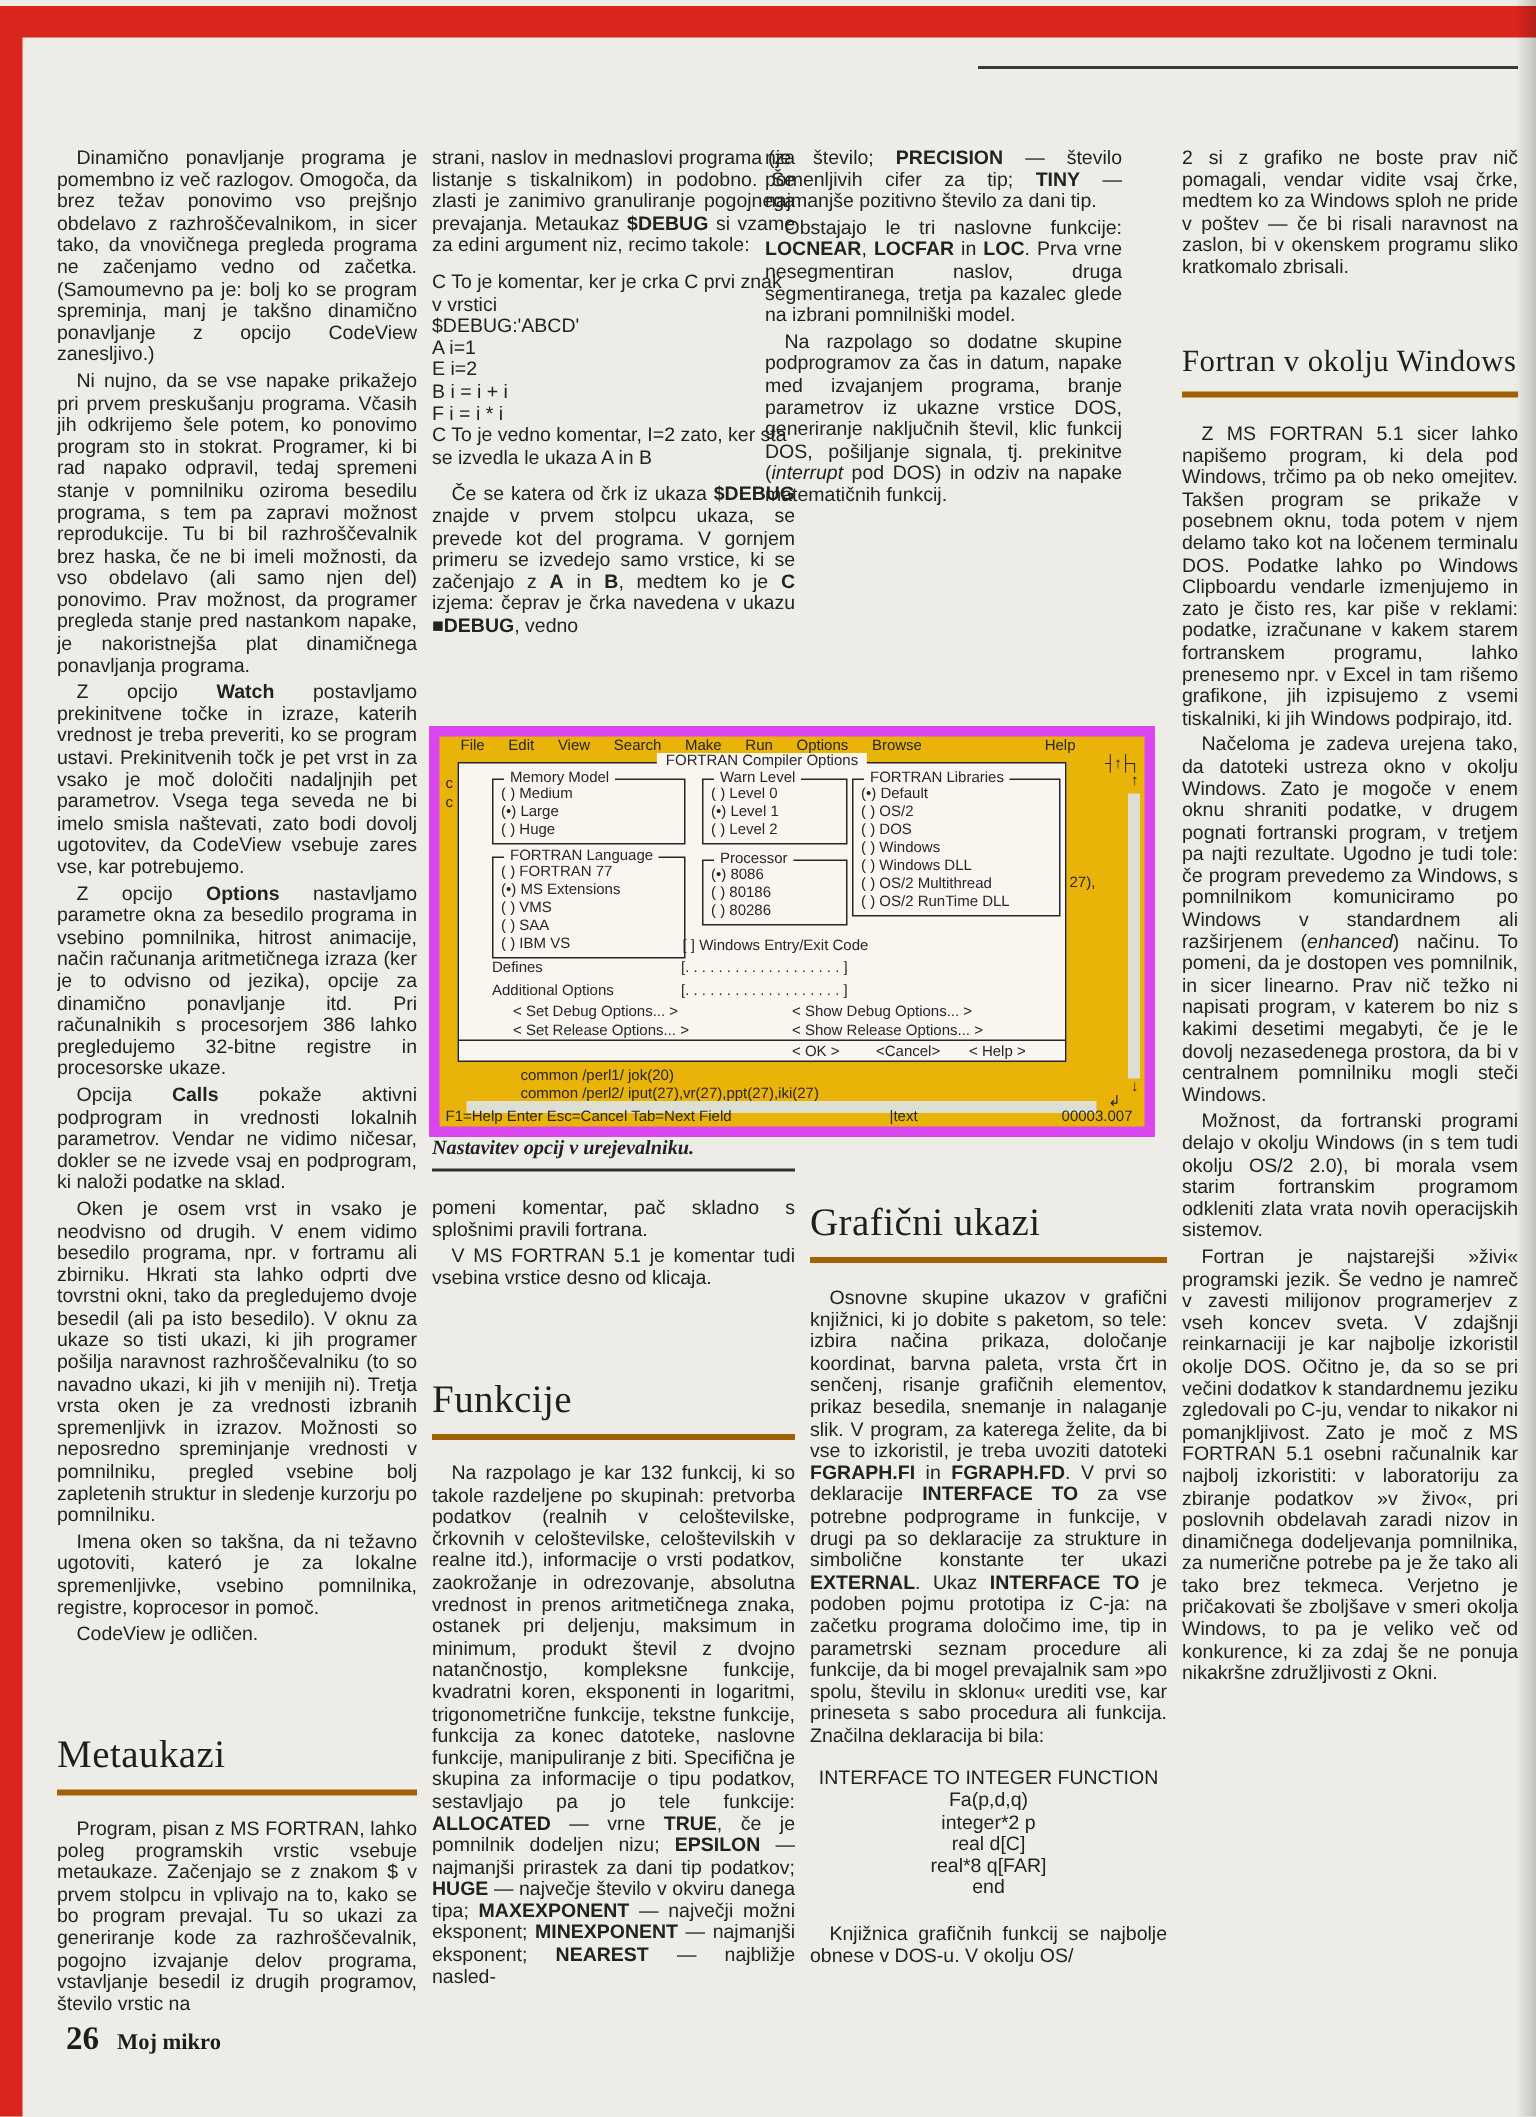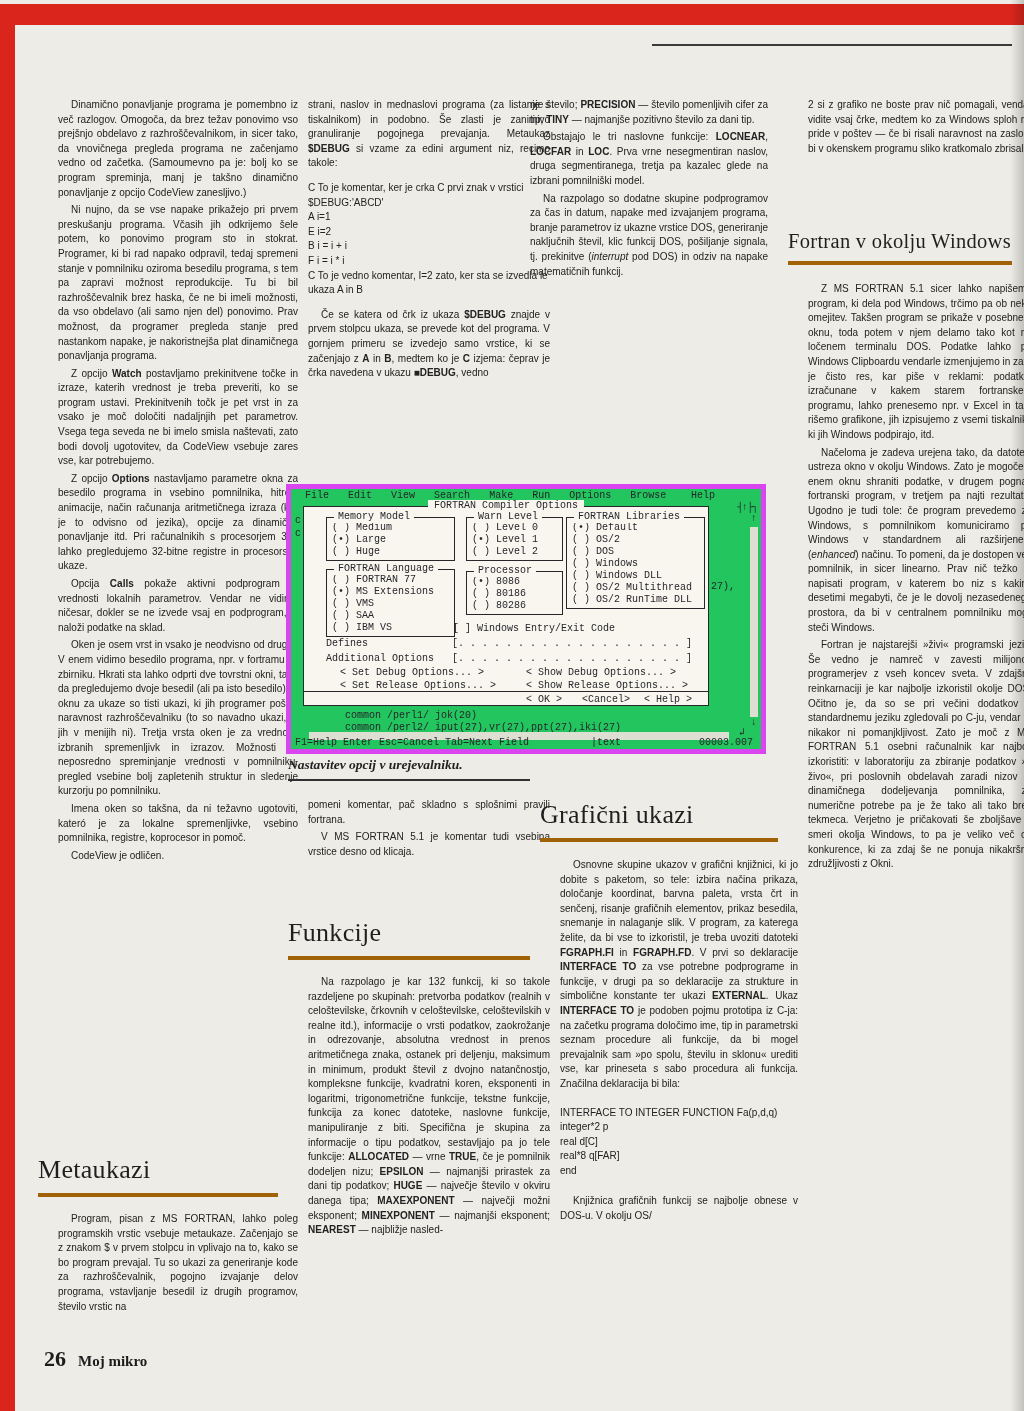--- a/index.html
+++ b/index.html
@@ -11,42 +11,42 @@
   }
   
   .edge-shadow{position:absolute;top:0;right:0;width:14px;height:100%;
     background:linear-gradient(to right, rgba(0,0,0,0), rgba(0,0,0,0.18));pointer-events:none;}
   .topline{position:absolute;left:652px;top:44px;width:360px;height:2px;background:#3a3a3a;}
   
   .band-top{position:absolute;left:10px;top:4px;right:0;height:21px;background:#da251d;}
   .band-left{position:absolute;left:0;top:4px;width:15px;bottom:0;background:#da251d;}
 
   
-  .col{position:absolute;text-align:justify;font-size:10px;line-height:14.6px;overflow:hidden;margin-left:20px;}
+  .col{position:absolute;text-align:justify;font-size:13px;line-height:14.6px;overflow:hidden;}
   .para{margin:0 0 3px 0;text-indent:13px;}
   .para.noindent{text-indent:0;}
   .codeblock{margin:10px 0 10px 0;white-space:pre-line;text-align:left;text-indent:0;}
   b{font-weight:bold;}
 
   .heading{position:absolute;font-family:"Liberation Serif","DejaVu Serif",serif;
     font-size:26px;color:#1f1f1f;border-bottom:4px solid #a16207;padding-bottom:8px;letter-spacing:0.3px;}
   .heading.small{font-size:20.5px;}
 
   .caption{position:absolute;font-family:"Liberation Serif","DejaVu Serif",serif;
     font-style:italic;font-weight:bold;font-size:13.5px;border-bottom:2px solid #303030;padding-bottom:6px;}
 
   .footer{position:absolute;left:44px;top:1346px;font-family:"Liberation Serif","DejaVu Serif",serif;
     font-weight:bold;color:#1d1d1d;}
   .footer .pnum{font-size:22px;}
   .footer .mag{font-size:15px;margin-left:12px;}
 
   
   .dos{position:absolute;left:286px;top:484px;width:470px;height:260px;
-    background:#22c55e;border:5px solid #d946ef;
-    font-family:Liberation Mono, monospace;font-size:10px;line-height:12px;color:#26262b;}
+    background:#eab308;border:7px solid #d946ef;
+    font-family:Liberation Sans, sans-serif;font-size:10px;line-height:12px;color:#26262b;}
   .dos .menubar{position:absolute;left:0;top:1px;right:0;height:14px;white-space:nowrap;padding-left:14px;}
   .dos .menubar .mi{display:inline-block;margin-right:13px;}
   .dos .menu-help{position:absolute;right:46px;top:1px;}
   .dos .winglyphs{position:absolute;right:4px;top:13px;letter-spacing:-1px;}
   .dos .frag{position:absolute;white-space:nowrap;}
   .scroll-v{position:absolute;right:3px;top:38px;width:8px;height:190px;background:#dcdfd2;}
   .scroll-h{position:absolute;left:18px;top:243px;width:420px;height:8px;background:#dcdfd2;}
   .arr{position:absolute;font-size:10px;}
   .statusbar{position:absolute;left:0;top:248px;right:0;height:12px;white-space:nowrap;}
   .statusbar .s-left{position:absolute;left:4px;}
@@ -206,33 +206,34 @@
 </div>
 
 <div class="col" style="left:510px;top:98px;width:238px;height:382px;">
   <p class="para noindent">nje število; <b>PRECISION</b> — število pomenljivih cifer za tip; <b>TINY</b> — najmanjše pozitivno število za dani tip.</p>
   <p class="para">Obstajajo le tri naslovne funkcije: <b>LOCNEAR</b>, <b>LOCFAR</b> in <b>LOC</b>. Prva vrne nesegmentiran naslov, druga segmentiranega, tretja pa kazalec glede na izbrani pomnilniški model.</p>
   <p class="para">Na razpolago so dodatne skupine podprogramov za čas in datum, napake med izvajanjem programa, branje parametrov iz ukazne vrstice DOS, generiranje naključnih števil, klic funkcij DOS, pošiljanje signala, tj. prekinitve (<i>interrupt</i> pod DOS) in odziv na napake matematičnih funkcij.</p>
 </div>
 <div class="heading" style="left:540px;top:800px;width:238px;">Grafični ukazi</div>
 <div class="col" style="left:540px;top:858px;width:238px;height:486px;">
   <p class="para">Osnovne skupine ukazov v grafični knjižnici, ki jo dobite s paketom, so tele: izbira načina prikaza, določanje koordinat, barvna paleta, vrsta črt in senčenj, risanje grafičnih elementov, prikaz besedila, snemanje in nalaganje slik. V program, za katerega želite, da bi vse to izkoristil, je treba uvoziti datoteki <b>FGRAPH.FI</b> in <b>FGRAPH.FD</b>. V prvi so deklaracije <b>INTERFACE TO</b> za vse potrebne podprograme in funkcije, v drugi pa so deklaracije za strukture in simbolične konstante ter ukazi <b>EXTERNAL</b>. Ukaz <b>INTERFACE TO</b> je podoben pojmu prototipa iz C-ja: na začetku programa določimo ime, tip in parametrski seznam procedure ali funkcije, da bi mogel prevajalnik sam »po spolu, številu in sklonu« urediti vse, kar prineseta s sabo procedura ali funkcija. Značilna deklaracija bi bila:</p>
-  <div class="codeblock" style="margin:14px 0;">INTERFACE TO INTEGER FUNCTION Fa(p,d,q)
+  <div class="codeblock" style="margin:14px 0;text-align:center;">INTERFACE TO INTEGER FUNCTION Fa(p,d,q)
 integer*2 p
 real d[C]
 real*8 q[FAR]
 end</div>
   <p class="para" style="margin-top:16px;">Knjižnica grafičnih funkcij se najbolje obnese v DOS-u. V okolju OS/</p>
 </div>
 
 <div class="col" style="left:788px;top:98px;width:224px;height:126px;">
   <p class="para noindent">2 si z grafiko ne boste prav nič pomagali, vendar vidite vsaj črke, medtem ko za Windows sploh ne pride v poštev — če bi risali naravnost na zaslon, bi v okenskem programu sliko kratkomalo zbrisali.</p>
 </div>
 <div class="heading small" style="left:788px;top:230px;width:224px;">Fortran v okolju Windows</div>
 <div class="col" style="left:788px;top:282px;width:224px;height:1050px;">
   <p class="para">Z MS FORTRAN 5.1 sicer lahko napišemo program, ki dela pod Windows, trčimo pa ob neko omejitev. Takšen program se prikaže v posebnem oknu, toda potem v njem delamo tako kot na ločenem terminalu DOS. Podatke lahko po Windows Clipboardu vendarle izmenjujemo in zato je čisto res, kar piše v reklami: podatke, izračunane v kakem starem fortranskem programu, lahko prenesemo npr. v Excel in tam rišemo grafikone, jih izpisujemo z vsemi tiskalniki, ki jih Windows podpirajo, itd.</p>
   <p class="para">Načeloma je zadeva urejena tako, da datoteki ustreza okno v okolju Windows. Zato je mogoče v enem oknu shraniti podatke, v drugem pognati fortranski program, v tretjem pa najti rezultate. Ugodno je tudi tole: če program prevedemo za Windows, s pomnilnikom komuniciramo po Windows v standardnem ali razširjenem (<i>enhanced</i>) načinu. To pomeni, da je dostopen ves pomnilnik, in sicer linearno. Prav nič težko ni napisati program, v katerem bo niz s kakimi desetimi megabyti, če je le dovolj nezasedenega prostora, da bi v centralnem pomnilniku mogli steči Windows.</p>
+  <p class="para">Možnost, da fortranski programi delajo v okolju Windows (in s tem tudi okolju OS/2 2.0), bi morala vsem starim fortranskim programom odkleniti zlata vrata novih operacijskih sistemov.</p>
   <p class="para">Fortran je najstarejši »živi« programski jezik. Še vedno je namreč v zavesti milijonov programerjev z vseh koncev sveta. V zdajšnji reinkarnaciji je kar najbolje izkoristil okolje DOS. Očitno je, da so se pri večini dodatkov k standardnemu jeziku zgledovali po C-ju, vendar to nikakor ni pomanjkljivost. Zato je moč z MS FORTRAN 5.1 osebni računalnik kar najbolj izkoristiti: v laboratoriju za zbiranje podatkov »v živo«, pri poslovnih obdelavah zaradi nizov in dinamičnega dodeljevanja pomnilnika, za numerične potrebe pa je že tako ali tako brez tekmeca. Verjetno je pričakovati še zboljšave v smeri okolja Windows, to pa je veliko več od konkurence, ki za zdaj še ne ponuja nikakršne združljivosti z Okni.</p>
 </div>
 
 <div class="footer">
   <span class="pnum">26</span><span class="mag">Moj mikro</span>
 </div>
 
 </body></html>

